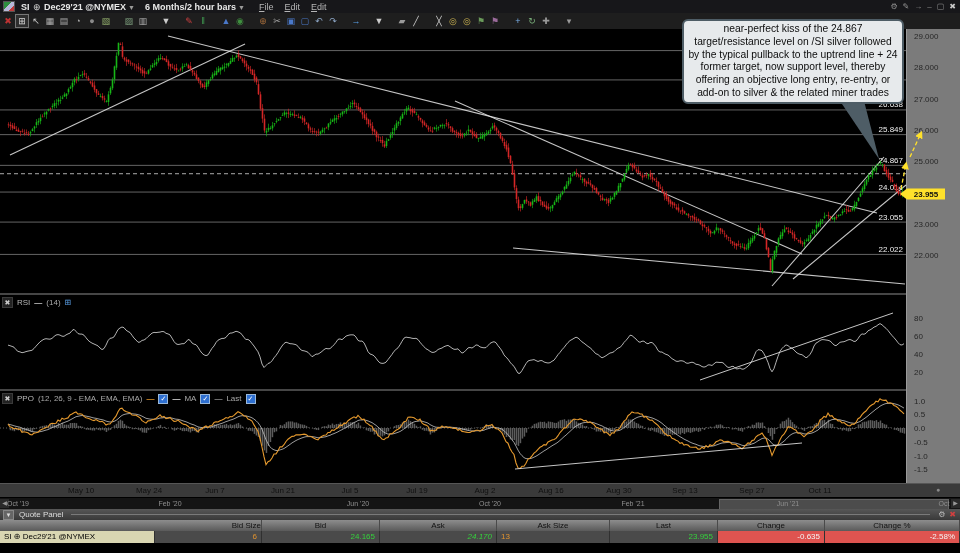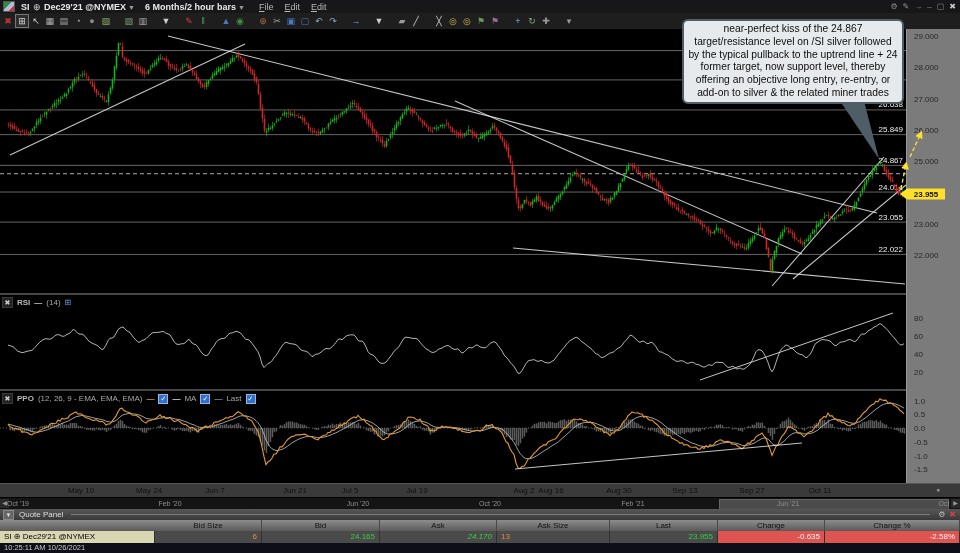--- a/index.html
+++ b/index.html
@@ -21,21 +21,21 @@
   
   .toolbar{position:absolute;left:0;top:13px;width:960px;height:16px;background:#1e1e1e;
            display:flex;align-items:center;}
   .ticon{width:12px;height:12px;margin-left:2px;font-size:9px;line-height:12px;text-align:center;color:#b8b8b8;}
   .ticon.sel{outline:1px solid #777;background:#2e2e2e;}
   .tgap{width:9px;}
   
   .chart-svg{position:absolute;left:0;top:29px;}
   .pane-header{position:absolute;font-size:8px;color:#a8a8a8;display:flex;align-items:center;gap:4px;white-space:nowrap;}
   .pane-close{color:#cfcfcf;font-size:7px;width:9px;height:9px;line-height:9px;text-align:center;background:#222;border:1px solid #3a3a3a;}
-  .pane-title{font-weight:bold;color:#b8b8b8;text-align:center;}
+  .pane-title{font-weight:normal;color:#b8b8b8;text-align:center;}
   .dash{font-weight:bold;}
   .cbx{display:inline-block;width:8px;height:8px;background:#2e6fd0;border:1px solid #9ab8d8;
        color:#fff;font-size:7px;line-height:8px;text-align:center;}
   .blue-ico{color:#5aa0e8;font-size:8px;}
   
   .callout{position:absolute;left:682px;top:19px;width:222px;height:85px;background:#e7eaec;
            border:2px solid #4e5d66;border-radius:6px;color:#0d0d0d;font-size:10.3px;line-height:1.24;
            text-align:center;padding:2px 4px;box-sizing:border-box;}
   
   .xlabels{position:absolute;left:0;top:483px;width:960px;height:14px;background:#3a3a3a;border-top:1px solid #565656;box-sizing:border-box;padding-left:29px;}
@@ -1552,24 +1552,24 @@
     <span>Last</span>
     <span class="cbx">✓</span>
   </div>
 
   <div class="callout">near-perfect kiss of the 24.867 target/resistance level on /SI silver followed by the typical pullback to the uptrend line + 24 former target, now support level, thereby offering an objective long entry, re-entry, or add-on to silver &amp; the related miner trades</div>
 
   <div class="xlabels">
       <span style="left: 81px;">May 10</span>
       <span style="left: 149px;">May 24</span>
       <span style="left: 215px;">Jun 7</span>
-      <span style="left: 283px; margin-left: 12px;">Jun 21</span>
+      <span style="left: 283px;">Jun 21</span>
       <span style="left: 350px;">Jul 5</span>
       <span style="left: 417px;">Jul 19</span>
-      <span style="left: 485px; margin-left: 39px;">Aug 2</span>
+      <span style="left: 485px;">Aug 2</span>
       <span style="left: 551px;">Aug 16</span>
       <span style="left: 619px;">Aug 30</span>
       <span style="left: 685px;">Sep 13</span>
       <span style="left: 752px;">Sep 27</span>
       <span style="left: 820px;">Oct 11</span>
       <span class="dot" style="left: 936px;">●</span>
     </div>
 
   <div class="scrollbar">
     <div class="sb-arrow" style="left:0;">◀</div>
@@ -1588,34 +1588,33 @@
     <span class="qp-drop">▼</span>
     <span class="qp-title-text">Quote Panel</span>
     <span class="qp-rule"></span>
     <span class="qp-icons">
       <span>⚙</span>
       <span class="qp-x">✖</span>
     </span>
   </div>
   <div class="qp-head">
       <div style="width: 155px; margin-top: 48px;">Financial Instrument</div>
-      <div style="width: 107px;">Bid Size</div>
+      <div style="width: 107px; text-align: right;">Bid Size</div>
       <div style="width: 118px;">Bid</div>
       <div style="width: 117px;">Ask</div>
       <div style="width: 113px;">Ask Size</div>
       <div style="width: 108px;">Last</div>
       <div style="width: 107px;">Change</div>
       <div style="width: 135px;">Change %</div>
     </div>
   <div class="qp-row">
       <div class="cell-beige" style="width: 155px;">SI ⊕ Dec29'21 @NYMEX</div>
       <div class="val-orange" style="width: 107px; text-align: right;">6</div>
       <div class="val-green" style="width: 118px;">24.165</div>
       <div class="val-green" style="width: 117px; font-style: italic;">24.170</div>
       <div class="val-orange" style="width: 113px;">13</div>
       <div class="val-green" style="width: 108px;">23.955</div>
       <div class="cell-red" style="width: 107px;">-0.635</div>
       <div class="cell-red" style="width: 135px;">-2.58%</div>
     </div>
 
-  <div class="statusbar">10:25:11 AM 10/26/2021</div>
 
 </div>
 
 </body></html>

